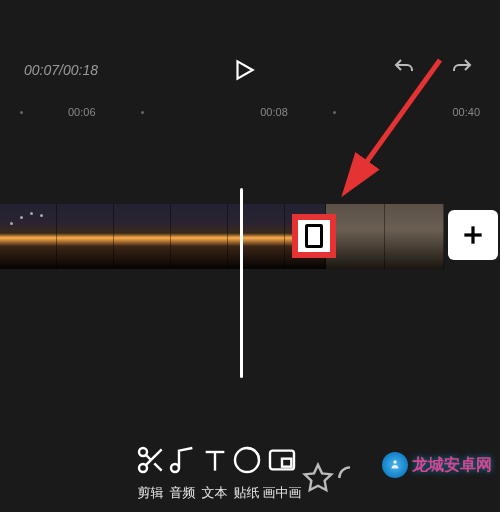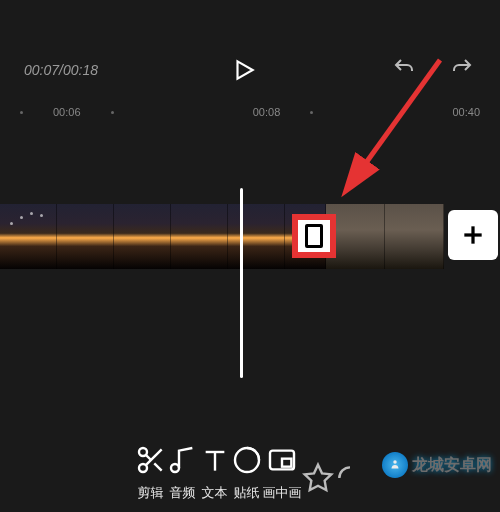--- a/index.html
+++ b/index.html
@@ -2,38 +2,38 @@
 <html><head>
 <meta charset="utf-8">
 <style>
   html,body{margin:0;padding:0;width:500px;height:512px;background:#1a1a1a;font-family:-apple-system,BlinkMacSystemFont,"Segoe UI",sans-serif;overflow:hidden;color:#fff;position:relative}
   .topbar{display:flex;align-items:center;justify-content:space-between;height:60px;padding:0 24px;margin-top:40px}
   .timecode{color:#9a9a9a;font-size:14px;font-style:italic}
   .play-btn{width:26px;height:26px;display:flex;align-items:center;justify-content:center}
   .history{display:flex;gap:30px;align-items:center}
   .history svg{width:28px;height:24px}
   .tick-row{display:flex;justify-content:space-between;padding:0 20px;margin-top:6px;color:#888;font-size:11px}
-  .tick{display:flex;align-items:center;gap:30px}
+  .tick{display:flex;align-items:center;gap:45px}
   .dot{width:3px;height:3px;background:#666;border-radius:50%}
   .timeline-wrap{position:relative;margin-top:70px;height:200px}
   .clips{display:flex;position:absolute;top:16px;left:0;right:0;height:65px}
   .clip{height:65px;background:linear-gradient(to bottom,#223 0%,#2b2330 30%,#3b2a1c 45%,#ffad4a 52%,#3b2516 65%,#050303 100%);border-right:1px solid rgba(0,0,0,.4)}
   .clip.sunset{flex:0 0 56px}
   .clip.dim{background:linear-gradient(to bottom,#5b5148 0%,#6a5e52 40%,#433b32 70%,#1a160f 100%);flex:0 0 58px}
   .transition-btn{position:absolute;top:26px;left:292px;width:44px;height:44px;background:#fff;border:6px solid #e53333;display:flex;align-items:center;justify-content:center;box-sizing:border-box}
   .transition-inner{width:12px;height:18px;border:3px solid #000;border-radius:2px}
   .add-btn{position:absolute;right:2px;top:22px;width:50px;height:50px;background:#fff;border-radius:6px;display:flex;align-items:center;justify-content:center}
   .add-btn svg{width:26px;height:26px}
   .playhead{position:absolute;left:240px;top:0;width:3px;height:190px;background:#fff;border-radius:2px}
   .arrow{position:absolute;pointer-events:none}
   .toolbar{position:absolute;bottom:10px;left:0;right:0;display:flex;justify-content:center;align-items:flex-end;padding:0 2px}
   .tool{display:flex;flex-direction:column;align-items:center;gap:8px;color:#e8e8e8;font-size:13px}
   .tool .ico{width:32px;height:32px;display:flex;align-items:center;justify-content:center}
   .tool.partial{opacity:.7}
-  .watermark{position:absolute;right:8px;bottom:34px;display:flex;align-items:center;gap:4px;color:#737373;font-size:16px;font-weight:700;text-shadow:0 0 6px rgba(0,180,255,.7);opacity:.92}
+  .watermark{position:absolute;right:8px;bottom:34px;display:flex;align-items:center;gap:4px;color:#ec4899;font-size:16px;font-weight:700;text-shadow:0 0 6px rgba(0,180,255,.7);opacity:.92}
   .wm-badge{width:26px;height:26px;border-radius:50%;background:radial-gradient(circle,#4fc3ff 0%,#0077cc 90%);display:flex;align-items:center;justify-content:center}
   .star{position:absolute;width:3px;height:3px;background:rgba(255,255,255,.6);border-radius:50%}
 </style>
 </head>
 <body>
 
 <div class="topbar">
   <div class="timecode">00:07/00:18</div>
   <div class="play-btn">
     <svg viewBox="0 0 24 24" fill="none" stroke="#fff" stroke-width="2">

